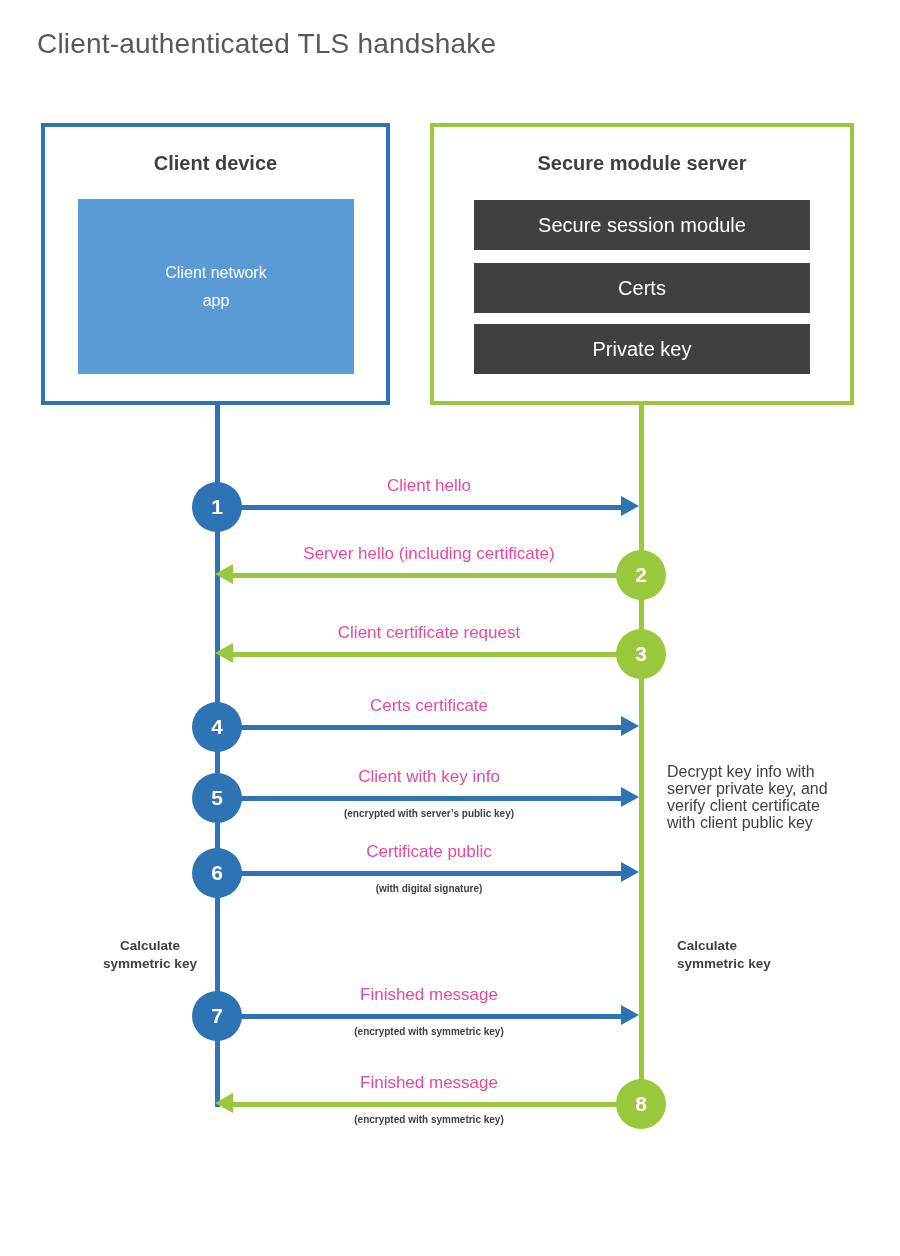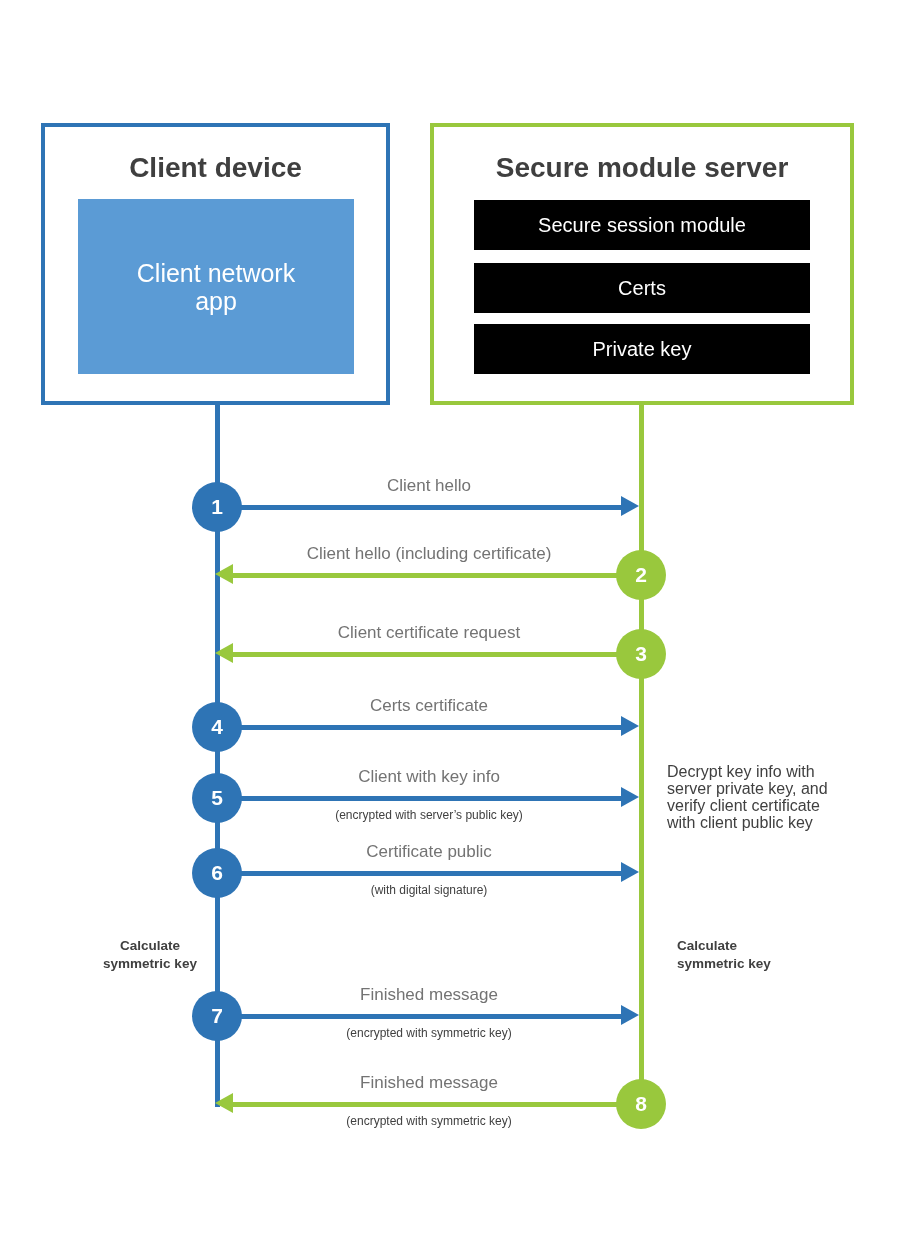--- a/index.html
+++ b/index.html
@@ -9,30 +9,30 @@
 
   .page-title {
     position:absolute; left:37px; top:28px;
     font-size:28px; font-weight:300; color:#57585a; letter-spacing:.2px;
   }
 
   
   .actor-box { position:absolute; top:123px; height:282px; background:#fff; z-index:2; }
   .client-box { left:41px;  width:349px; border:4px solid #2e74b5; }
   .server-box { left:430px; width:424px; border:4px solid #99c83d; }
-  .box-title { margin-top:25px; text-align:center; font-weight:bold; font-size:28px; color:#3f3f3f; }
+  .box-title { margin-top:25px; text-align:center; font-weight:bold; font-size:20px; color:#3f3f3f; }
 
   .client-app {
     position:absolute; left:78px; top:199px; width:276px; height:175px;
     background:#5b9bd5; color:#fff; display:flex; align-items:center; justify-content:center;
-    text-align:center; font-size:25px; line-height:28px; white-space:pre-line; z-index:3;
+    text-align:center; font-size:16px; line-height:28px; white-space:pre-line; z-index:3;
   }
   .server-bar {
     position:absolute; left:474px; width:336px; height:50px;
-    background:#000000; color:#fff; display:flex; align-items:center; justify-content:center;
+    background:#404040; color:#fff; display:flex; align-items:center; justify-content:center;
     font-size:20px; z-index:3;
   }
   .bar-1 { top:200px; } .bar-2 { top:263px; } .bar-3 { top:324px; }
 
   
   .vline { position:absolute; width:5px; z-index:1; }
   .vline-blue  { left:215px; top:405px; height:702px; background:#2e74b5; }
   .vline-green { left:639px; top:405px; height:699px; background:#99c83d; }
 
   
@@ -46,41 +46,42 @@
   .step.left  .head { left:215px; border-right:18px solid #99c83d; }
   .step .circle {
     position:absolute; top:-25px; width:50px; height:50px; border-radius:50%;
     color:#fff; font-weight:bold; font-size:21px;
     display:flex; align-items:center; justify-content:center; z-index:4;
   }
   .step.client .circle { left:192px; background:#2e74b5; }
   .step.server .circle { left:616px; background:#99c83d; }
   .step .label {
     position:absolute; left:217px; width:424px; top:-31px; text-align:center;
-    font-size:17px; color:#737373;
+    font-size:17px; color:#ec4899;
   }
   .step .sub {
     position:absolute; left:217px; width:424px; top:10px; text-align:center;
-    font-size:12px; color:#404040;
+    font-size:10px; color:#404040;font-weight:bold;
   }
 
   
   .note {
     position:absolute; left:667px; top:763px; width:170px;
     font-size:16px; line-height:17px; color:#404040; white-space:pre-line; text-align:left;
   }
   .calc { position:absolute; top:937px; font-size:13.5px; line-height:18px; color:#404040; white-space:pre-line;font-weight:bold; }
   .calc-left  { left:75px; width:150px; text-align:center; }
   .calc-right { left:677px; width:130px; text-align:left; }
 </style>
 </head>
 <body>
 
 <div class="canvas">
 
+  <div class="page-title">Client-authenticated TLS handshake</div>
 
   <div class="actor-box client-box">
     <div class="box-title">Client device</div>
   </div>
   <div class="client-app">Client network
 app</div>
 
   <div class="actor-box server-box">
     <div class="box-title">Secure module server</div>
   </div>
@@ -94,21 +95,21 @@
   <div class="step right client" style="top:507px">
     <div class="line"></div>
     <div class="head"></div>
     <div class="label">Client hello</div>
     <div class="circle">1</div>
   </div>
 
   <div class="step left server" style="top:575px">
     <div class="line"></div>
     <div class="head"></div>
-    <div class="label">Client hello (including certificate)</div>
+    <div class="label">Server hello (including certificate)</div>
     <div class="circle">2</div>
   </div>
 
   <div class="step left server" style="top:654px">
     <div class="line"></div>
     <div class="head"></div>
     <div class="label">Client certificate request</div>
     <div class="circle">3</div>
   </div>
 

